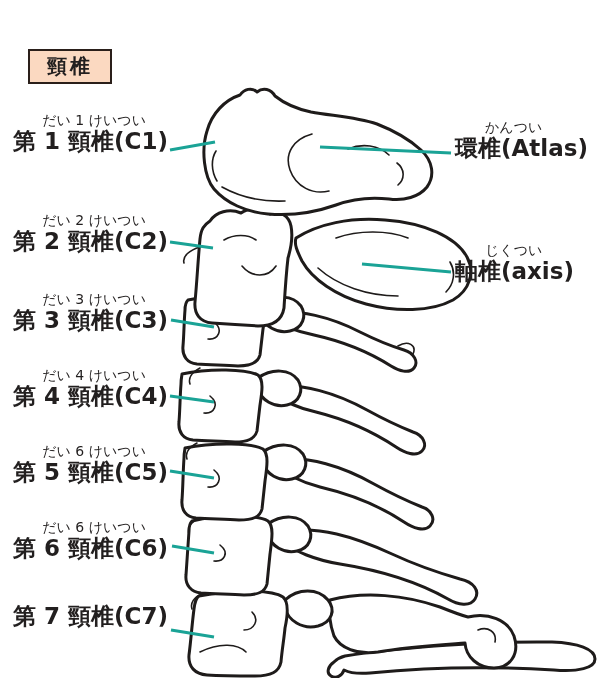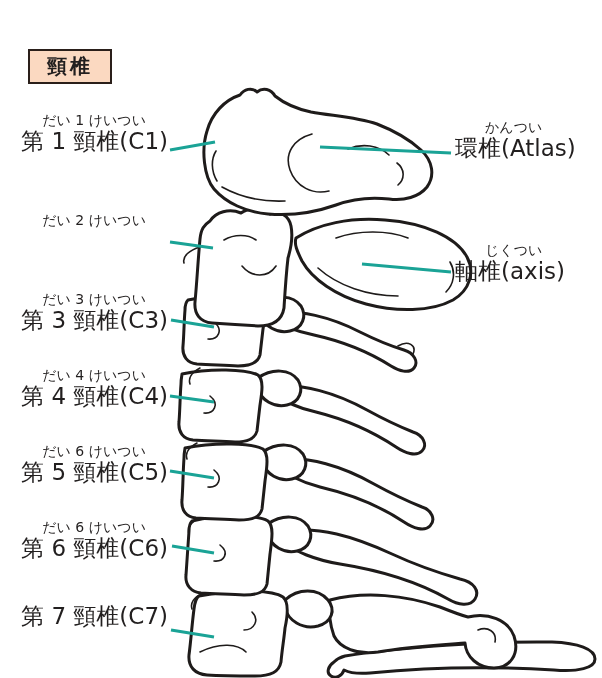--- a/index.html
+++ b/index.html
@@ -15,21 +15,21 @@
     position:absolute; left:28px; top:13px;
     background:var(--title-bg); border:2px solid var(--title-border);
     padding:2px 17px; font-size:20px; font-weight:600; letter-spacing:3px;margin-top:36px;
   }
   .spine-svg{position:absolute; left:0; top:0; width:602px; height:678px;}
   .llabel{position:absolute; right:434px; text-align:right; white-space:nowrap;}
   .rlabel{position:absolute; left:455px; text-align:left; white-space:nowrap;}
   .furi{font-size:14px; line-height:14px;}
   .llabel .furi{padding-right:22px;}
   .rlabel .furi{padding-left:30px;}
-  .main{font-size:23px; line-height:28px; font-weight:400;}
+  .main{font-size:23px; line-height:28px; font-weight:700;}
   .outline{fill:#fff; stroke:var(--ink); stroke-width:3; stroke-linejoin:round;}
   .detail{fill:none; stroke:var(--ink); stroke-width:1.6; stroke-linecap:round;}
   .leader{stroke:var(--leader); stroke-width:3;}
 </style>
 </head>
 <body>
 
 <div class="canvas">
 
   <div class="title-box">頸椎</div>
@@ -100,20 +100,21 @@
       <line class="leader" x1="171" y1="630" x2="214" y2="637"></line>
     </g>
   </svg>
 
   <div class="llabel" style="top:113px">
     <div class="furi">だい 1 けいつい</div>
     <div class="main">第 1 頸椎(C1)</div>
   </div>
   <div class="llabel" style="top:213px">
     <div class="furi">だい 2 けいつい</div>
+    <div class="main">第 2 頸椎(C2)</div>
   </div>
   <div class="llabel" style="top:292px">
     <div class="furi">だい 3 けいつい</div>
     <div class="main">第 3 頸椎(C3)</div>
   </div>
   <div class="llabel" style="top:368px">
     <div class="furi">だい 4 けいつい</div>
     <div class="main">第 4 頸椎(C4)</div>
   </div>
   <div class="llabel" style="top:444px">

